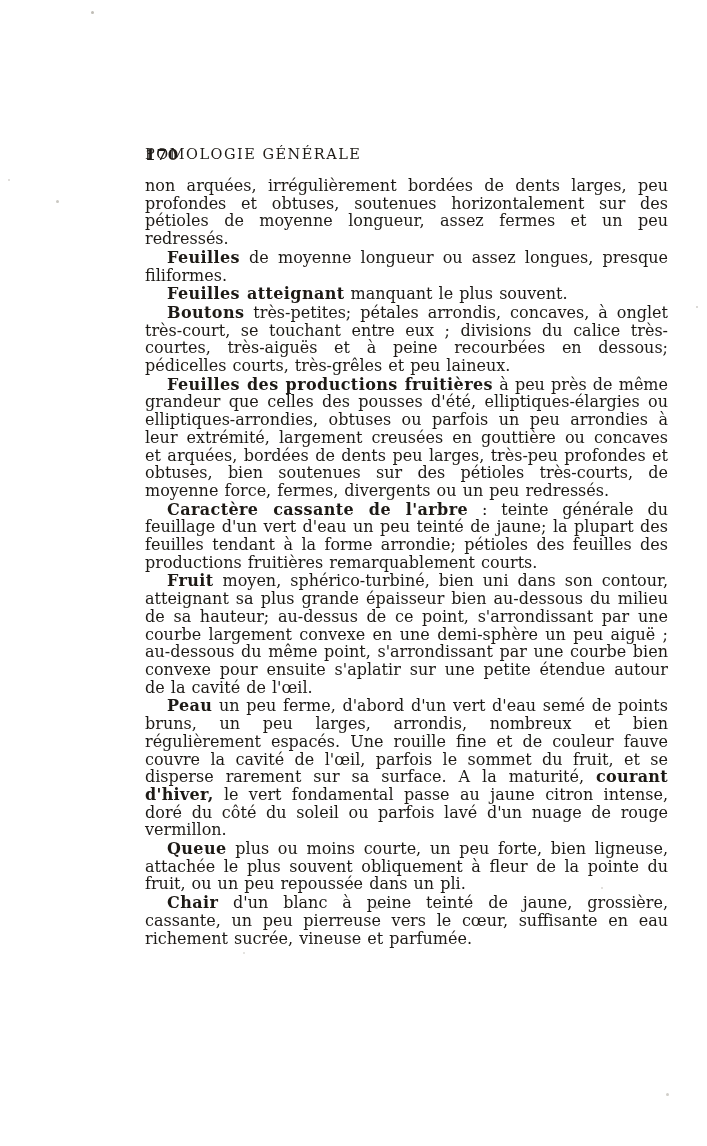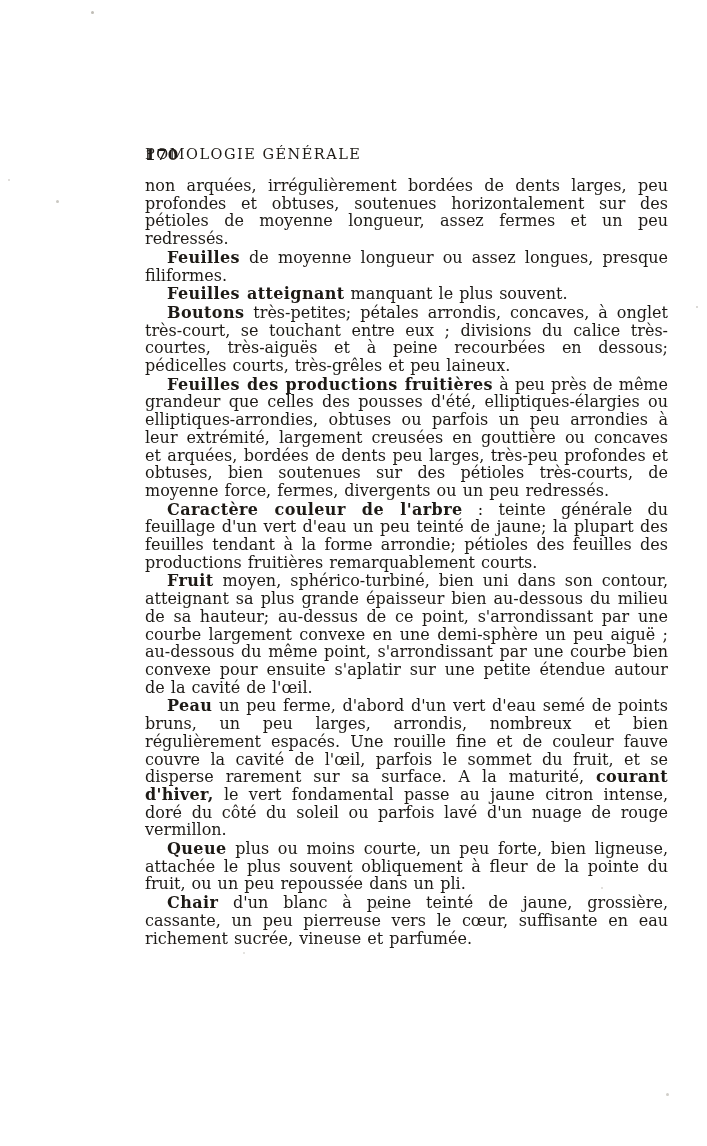--- a/index.html
+++ b/index.html
@@ -48,21 +48,21 @@
     <span class="pagenum">170</span>
     <span class="title">POMOLOGIE GÉNÉRALE</span>
   </div>
 
   <div class="body-text" id="body-text">
       <p class="no-indent"><span class="">non arquées, irrégulièrement bordées de dents larges, peu profondes et obtuses, soutenues horizontalement sur des pétioles de moyenne longueur, assez fermes et un peu redressés.</span></p>
       <p><span class="lead">Feuilles</span><span class=""> de moyenne longueur ou assez longues, presque filiformes.</span></p>
       <p><span class="lead">Feuilles atteignant</span><span class=""> manquant le plus souvent.</span></p>
       <p><span class="lead">Boutons</span><span class=""> très-petites; pétales arrondis, concaves, à onglet très-court, se touchant entre eux ; divisions du calice très-courtes, très-aiguës et à peine recourbées en dessous; pédicelles courts, très-grêles et peu laineux.</span></p>
       <p><span class="lead">Feuilles des productions fruitières</span><span class=""> à peu près de même grandeur que celles des pousses d'été, elliptiques-élargies ou elliptiques-arrondies, obtuses ou parfois un peu arrondies à leur extrémité, largement creusées en gouttière ou concaves et arquées, bordées de dents peu larges, très-peu profondes et obtuses, bien soutenues sur des pétioles très-courts, de moyenne force, fermes, divergents ou un peu redressés.</span></p>
-      <p><span class="lead">Caractère couleur de l'arbre</span><span class=""> : teinte générale du feuillage d'un vert d'eau un peu teinté de jaune; la plupart des feuilles tendant à la forme arrondie; pétioles des feuilles des productions fruitières remarquablement courts.</span></p>
+      <p><span class="lead">Caractère cassante de l'arbre</span><span class=""> : teinte générale du feuillage d'un vert d'eau un peu teinté de jaune; la plupart des feuilles tendant à la forme arrondie; pétioles des feuilles des productions fruitières remarquablement courts.</span></p>
       <p><span class="lead">Fruit</span><span class=""> moyen, sphérico-turbiné, bien uni dans son contour, atteignant sa plus grande épaisseur bien au-dessous du milieu de sa hauteur; au-dessus de ce point, s'arrondissant par une courbe largement convexe en une demi-sphère un peu aiguë ; au-dessous du même point, s'arrondissant par une courbe bien convexe pour ensuite s'aplatir sur une petite étendue autour de la cavité de l'œil.</span></p>
       <p><span class="lead">Peau</span><span class=""> un peu ferme, d'abord d'un vert d'eau semé de points bruns, un peu larges, arrondis, nombreux et bien régulièrement espacés. Une rouille fine et de couleur fauve couvre la cavité de l'œil, parfois le sommet du fruit, et se disperse rarement sur sa surface. A la maturité, </span><span class="inline-bold">courant d'hiver,</span><span class=""> le vert fondamental passe au jaune citron intense, doré du côté du soleil ou parfois lavé d'un nuage de rouge vermillon.</span></p>
       <p><span class="lead">Queue</span><span class=""> plus ou moins courte, un peu forte, bien ligneuse, attachée le plus souvent obliquement à fleur de la pointe du fruit, ou un peu repoussée dans un pli.</span></p>
       <p><span class="lead">Chair</span><span class=""> d'un blanc à peine teinté de jaune, grossière, cassante, un peu pierreuse vers le cœur, suffisante en eau richement sucrée, vineuse et parfumée.</span></p>
     </div>
 <div class="speck" style="left: 91px; top: 11px; width: 3px; height: 3px; opacity: 0.55;"></div>
     <div class="speck" style="left: 56px; top: 200px; width: 3px; height: 3px; opacity: 0.45;"></div>
     <div class="speck" style="left: 8px; top: 179px; width: 2px; height: 2px; opacity: 0.35;"></div>
     <div class="speck" style="left: 696px; top: 306px; width: 2px; height: 2px; opacity: 0.4;"></div>
     <div class="speck" style="left: 426px; top: 525px; width: 2px; height: 2px; opacity: 0.35;"></div>

